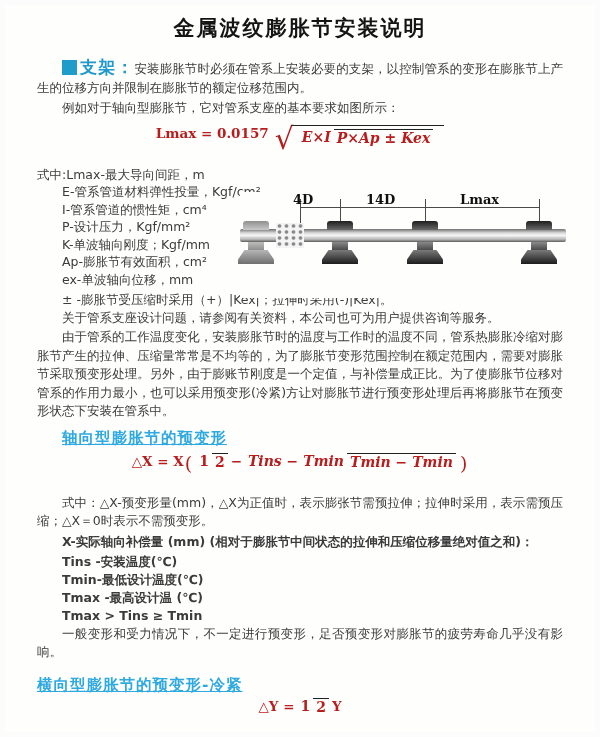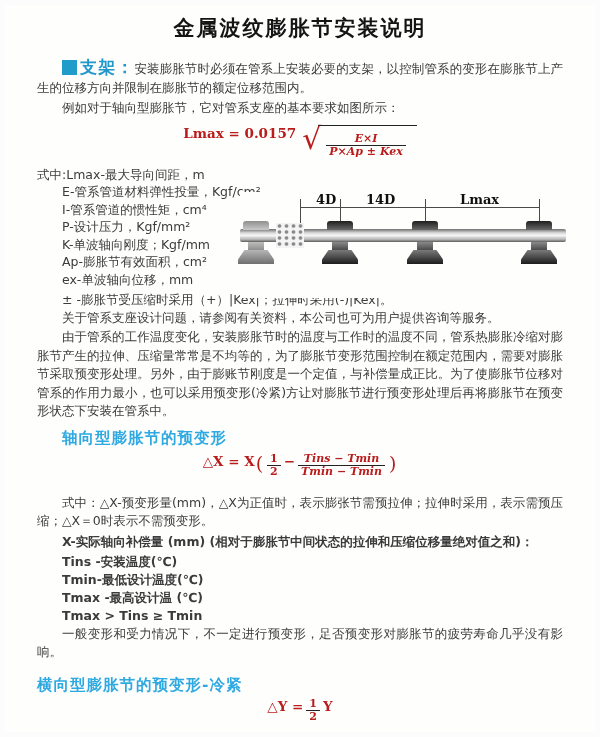--- a/index.html
+++ b/index.html
@@ -21,30 +21,31 @@
   .pad-indent { padding-left:25px;font-weight:bold; }
 
   .sec-marker {
     display:inline-block; width:15px; height:15px; background:#1f9cc9;
     margin-right:3px; vertical-align:-2px;
   }
   .sec-label { font-size:17px; font-weight:bold; color:#2098cb; letter-spacing:1px; }
   .sub-heading {
     font-size:15.5px; font-weight:bold; color:#2fa9e1; letter-spacing:1px;
     line-height:20px;
+    text-decoration:underline;
   }
 
   
   .formula {
     display:flex; align-items:flex-start; justify-content:center;
     font-family:"DejaVu Serif", serif; font-weight:bold; color:#b91c1c;
     font-size:13.5px;
   }
-  .frac { display:inline-flex; flex-direction:column; align-items:center;
-          font-size:11px; line-height:1.15; margin:0 3px; }
+  .frac { display:inline-flex; flex-direction:row; align-items:center;
+          font-size:14px; line-height:1.15; margin:0 3px; }
   .frac .den { border-top:1px solid #222; }
   .frac .num, .frac .den { padding:0 3px; white-space:nowrap; }
   .frac.italic .num, .frac.italic .den { font-style:italic; }
   .sqrt { display:inline-flex; align-items:flex-start; margin-left:6px; }
   .sqrt-glyph { font-size:30px; line-height:0.9; font-weight:400; }
   .rad-body { border-top:1.5px solid #222; padding:3px 8px 0 5px; margin-left:-3px; }
   .paren { font-size:19px; font-weight:400; margin:0 1px; position:relative; top:-1px; }
 
   .f1 { margin:7px 0 9px 0; height:32px; }
   .f2 { margin:5px 0 5px 0; height:36px; }
@@ -127,21 +128,21 @@
   </div>
   <div class="body-txt note-line first">± -膨胀节受压缩时采用（+）|Kex|；拉伸时采用(-)|Kex|。</div>
   <div class="body-txt note-line">关于管系支座设计问题，请参阅有关资料，本公司也可为用户提供咨询等服务。</div>
 
   <div class="diagram">
     <div class="dim-line"></div>
     <div class="tick" style="left:60px;"></div>
     <div class="tick" style="left:100px;"></div>
     <div class="tick" style="left:185px;"></div>
     <div class="tick" style="left:299px;"></div>
-    <div class="dim-label" style="left:76px;">4D</div>
+    <div class="dim-label" style="left:53px;">4D</div>
     <div class="dim-label" style="left:126px;">14D</div>
     <div class="dim-label" style="left:220px;">Lmax</div>
     <div class="pipe"></div>
     <div class="bellows"></div>
     <div class="support light" style="left:-4px;">
       <div class="clamp"></div>
       <div class="neck"></div>
       <div class="foot"></div>
     </div>
     <div class="support" style="left:80px;">

